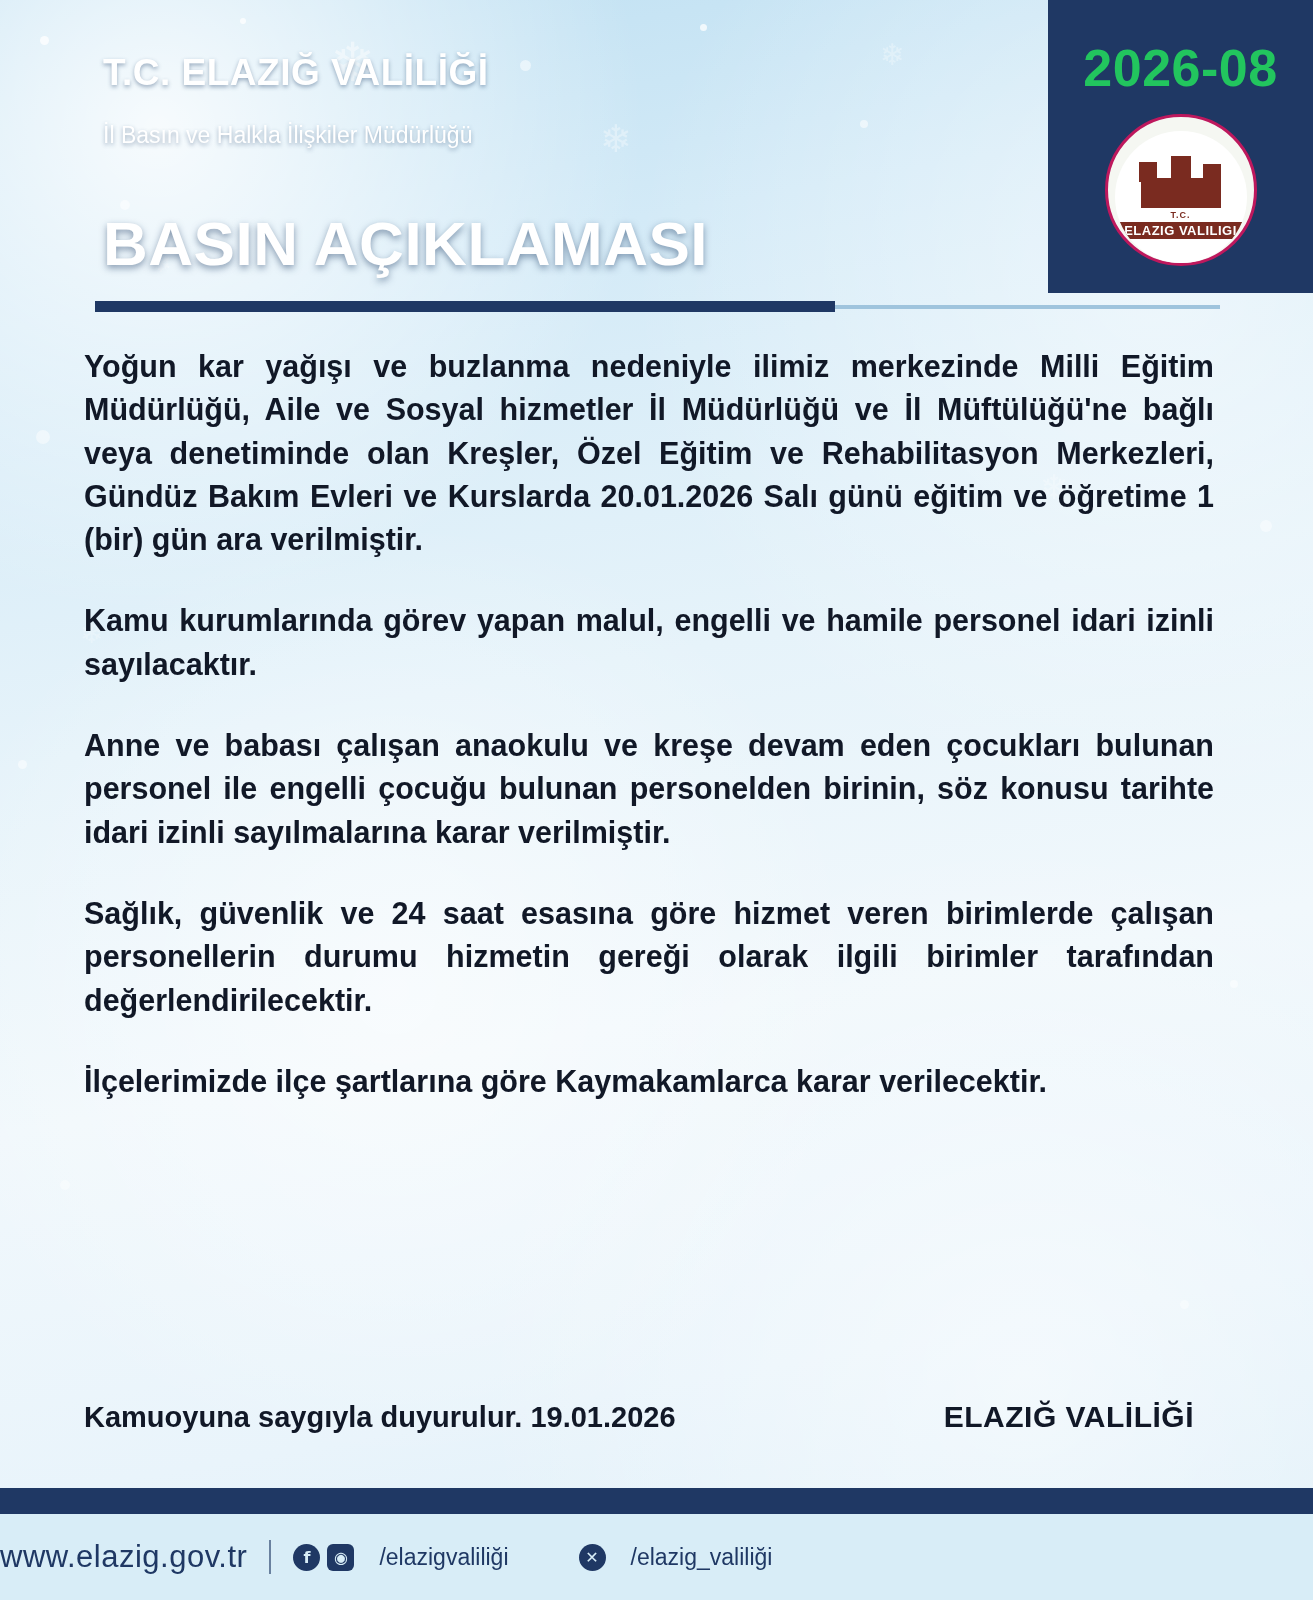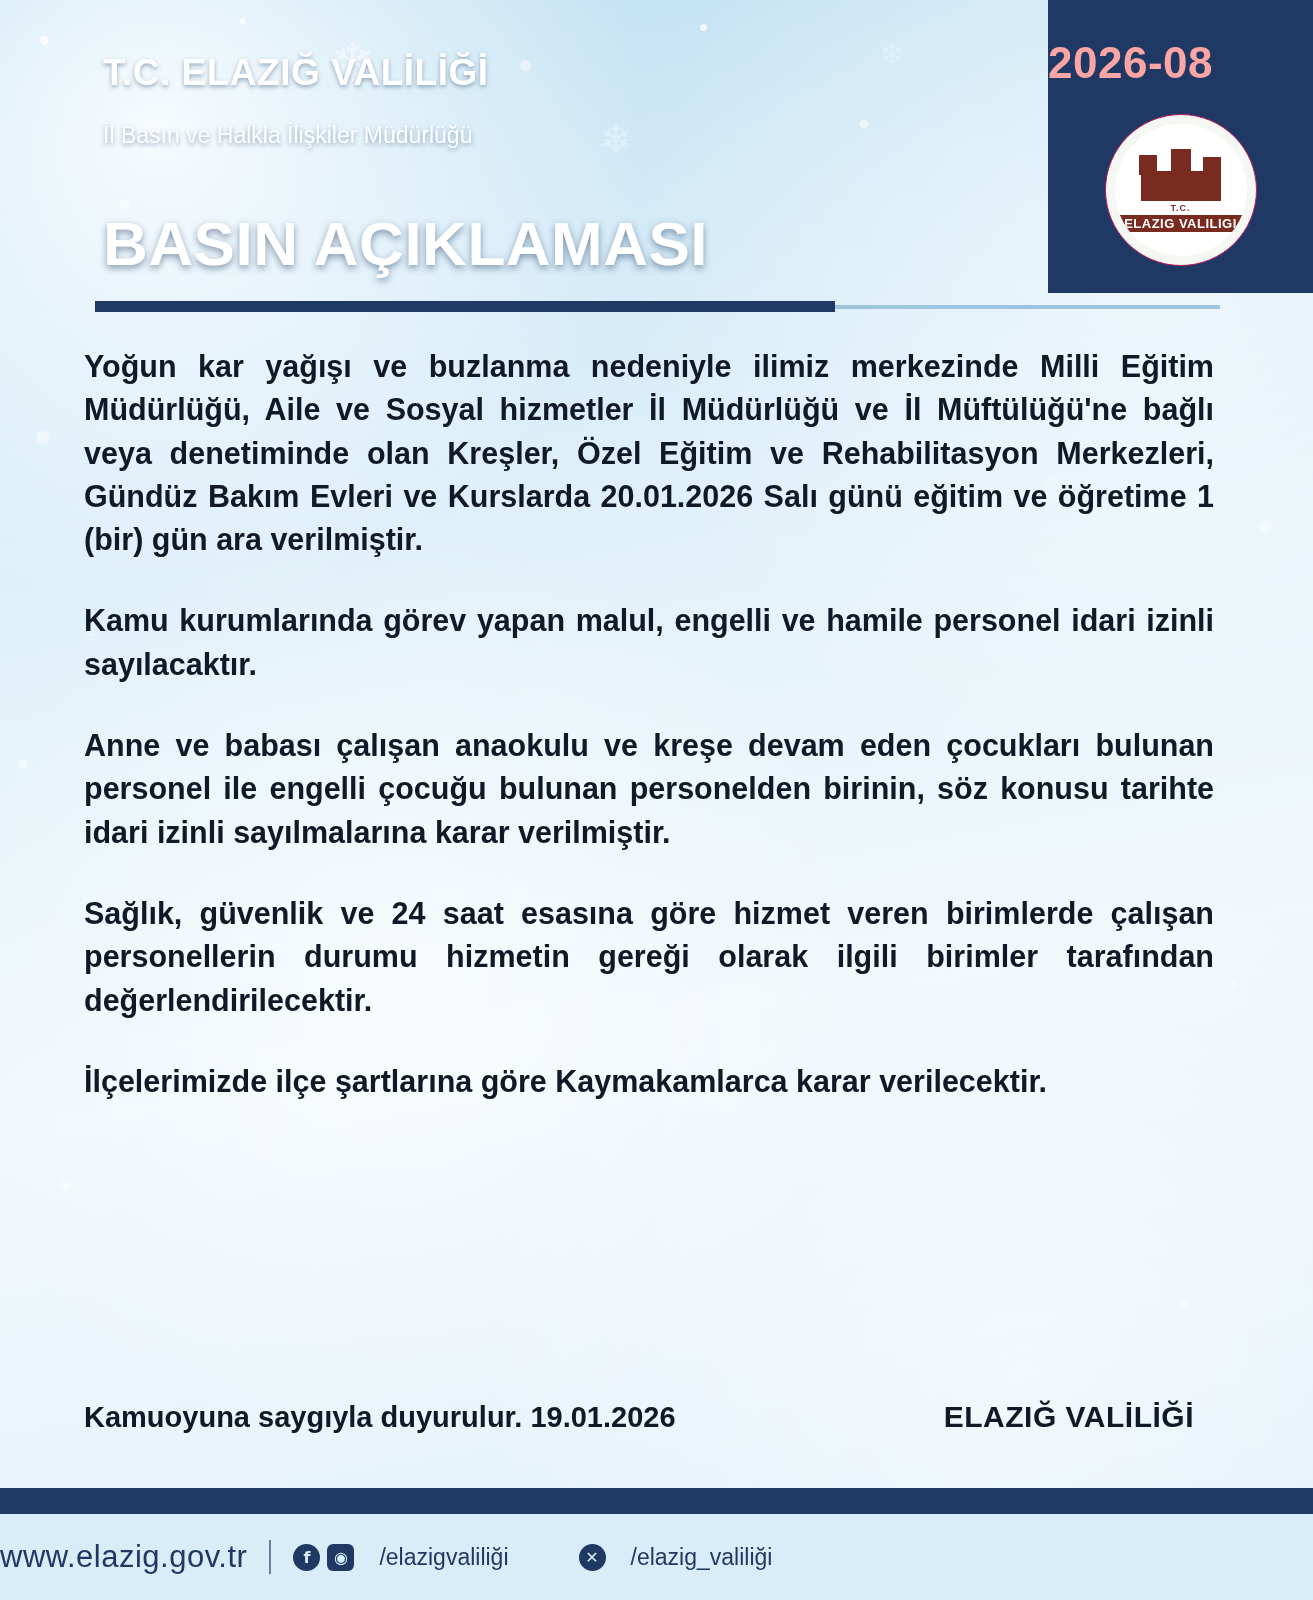--- a/index.html
+++ b/index.html
@@ -88,37 +88,38 @@
     top: 0;
     width: 265px;
     height: 293px;
     background: #1f3864;
   }
   .badge-number {
     position: absolute;
     top: 38px;
     left: 0;
     width: 100%;
-    font-size: 44px;
-    font-weight: bold;
-    color: #fca5a5;
+    text-align: center;
+    font-size: 52px;
+    font-weight: bold;
+    color: #22c55e;
     letter-spacing: 0.5px;
   }
   .seal {
     position: absolute;
     top: 114px;
     left: 50%;
     transform: translateX(-50%);
     width: 152px;
     height: 152px;
     border-radius: 50%;
     background: #f5f7f2;
-    border: 1px solid #be185d;
-    display: flex;
-    align-items: center;
+    border: 3px solid #be185d;
+    display: flex;
+    align-items: flex-end;
     justify-content: center;
   }
   .seal-inner {
     width: 132px;
     height: 132px;
     border-radius: 50%;
     background: #ffffff;
     position: relative;
     overflow: hidden;
     display: flex;

